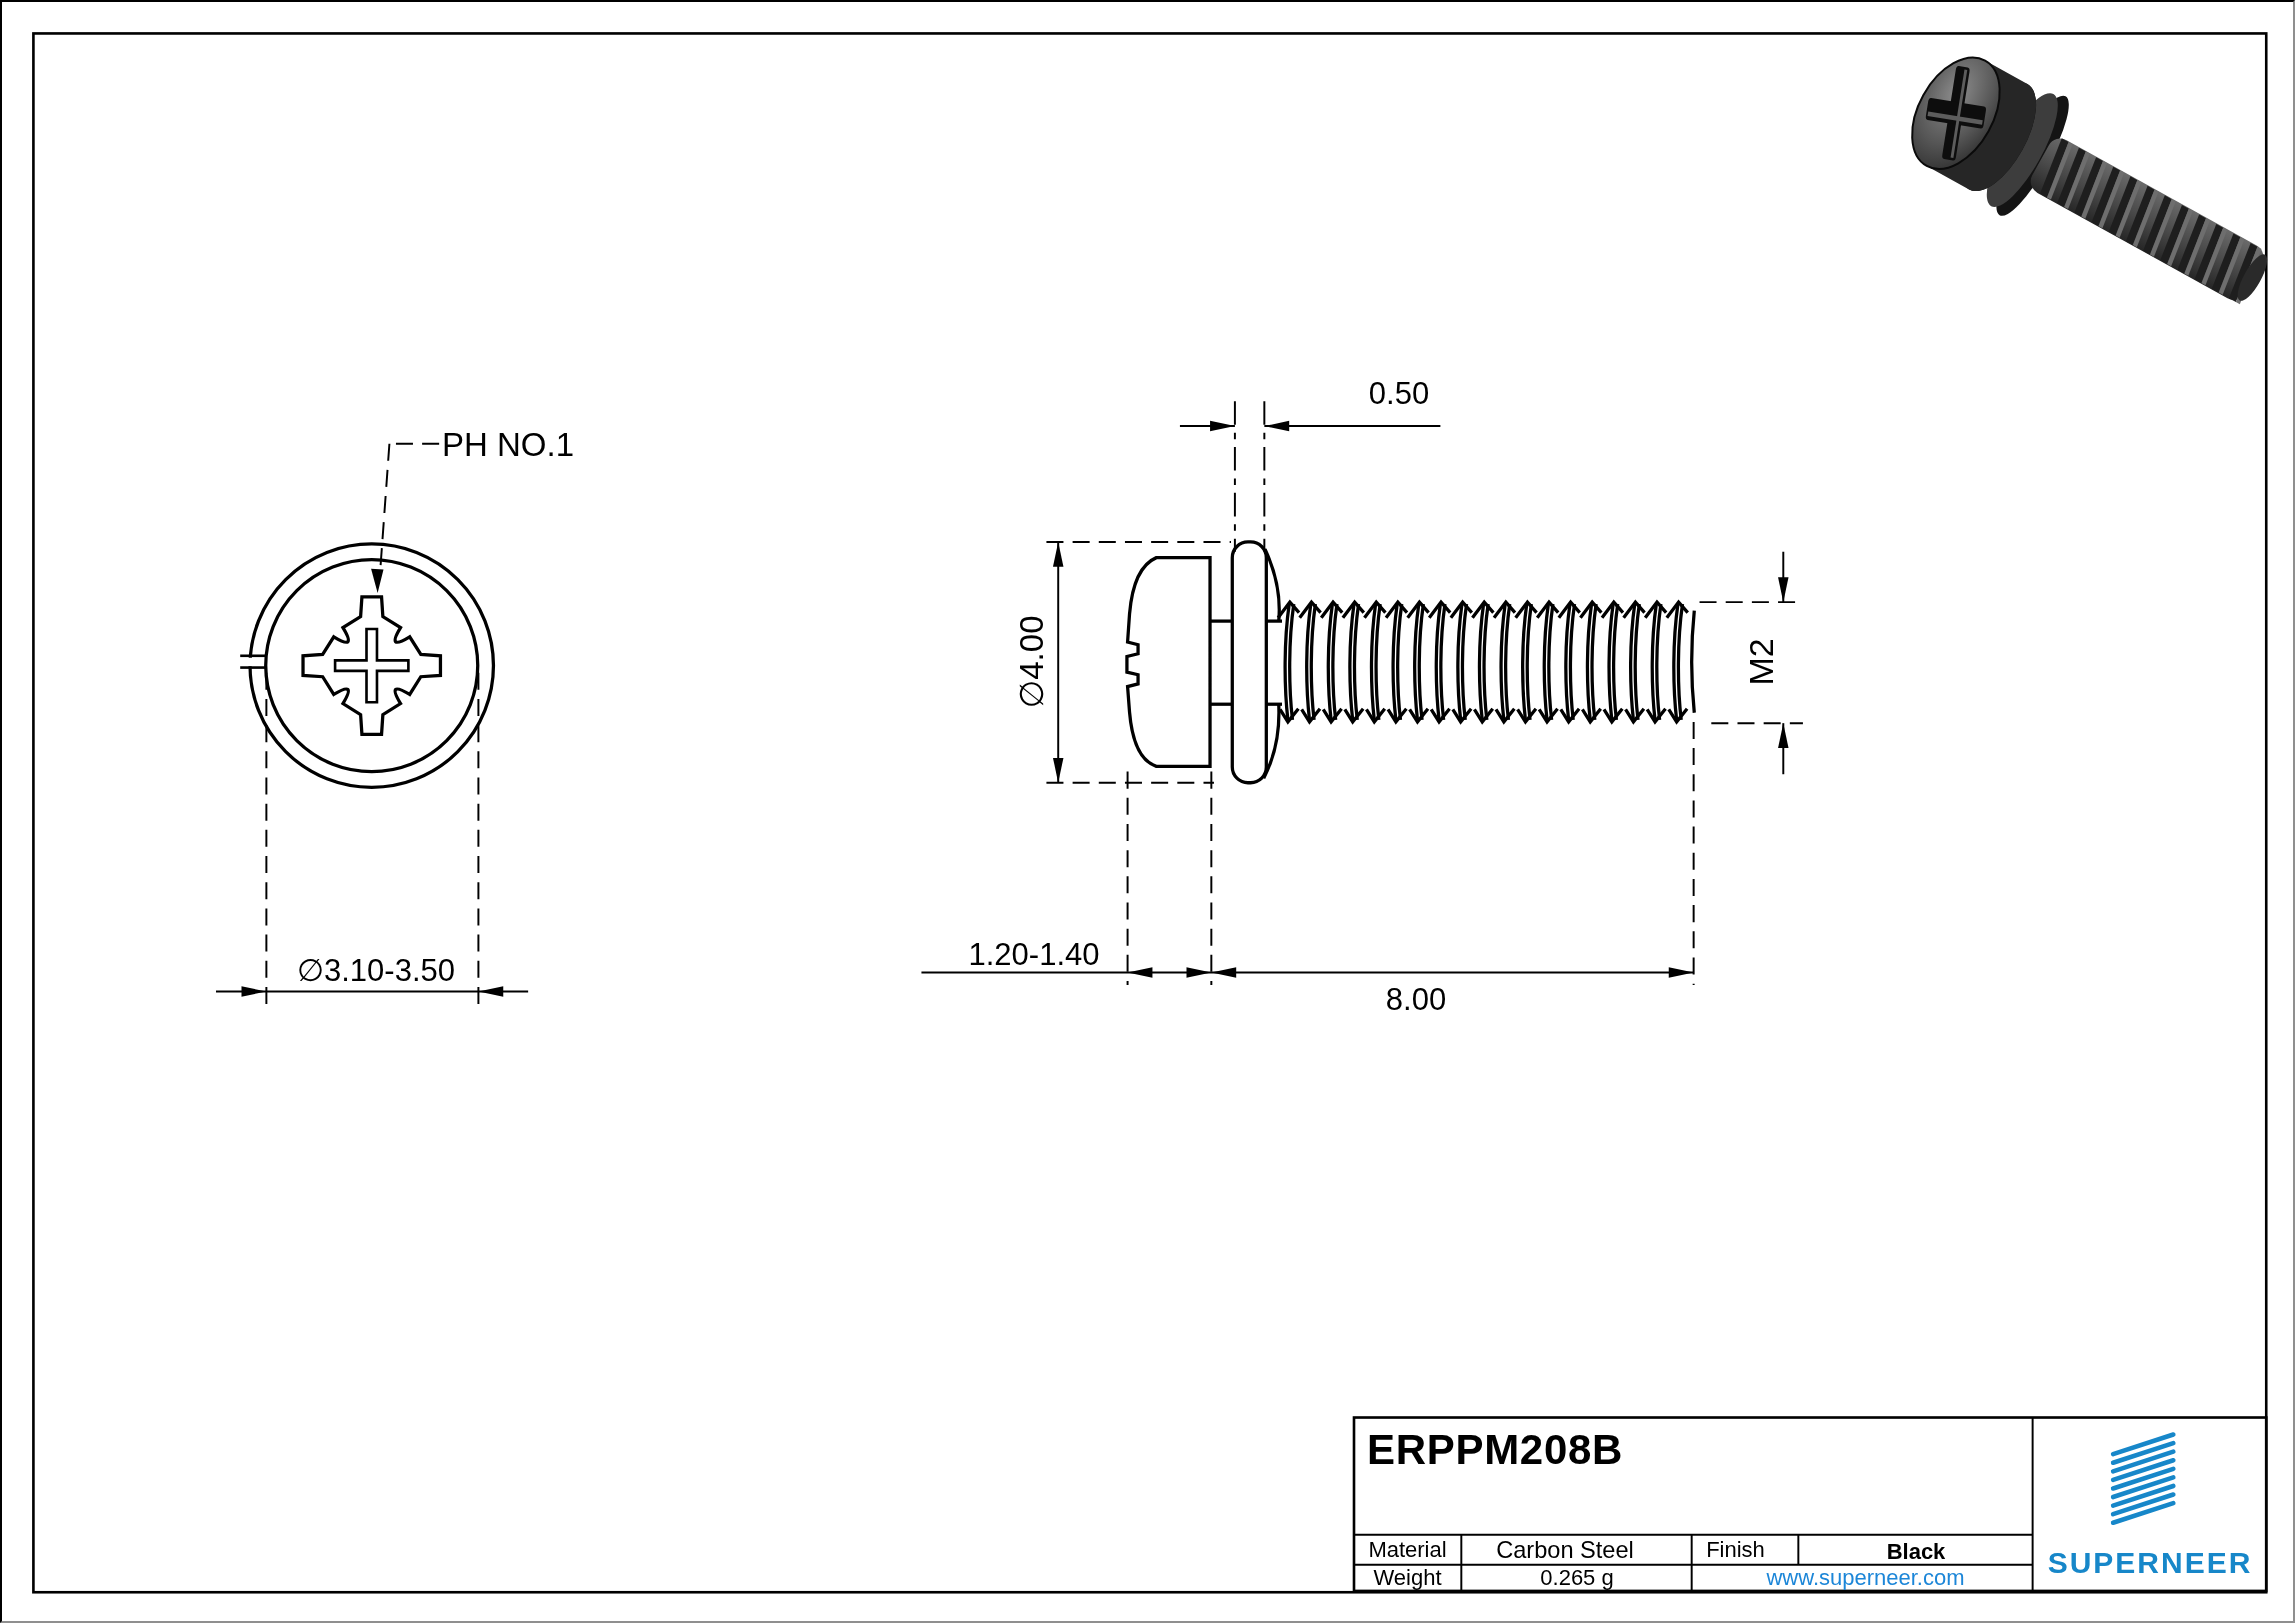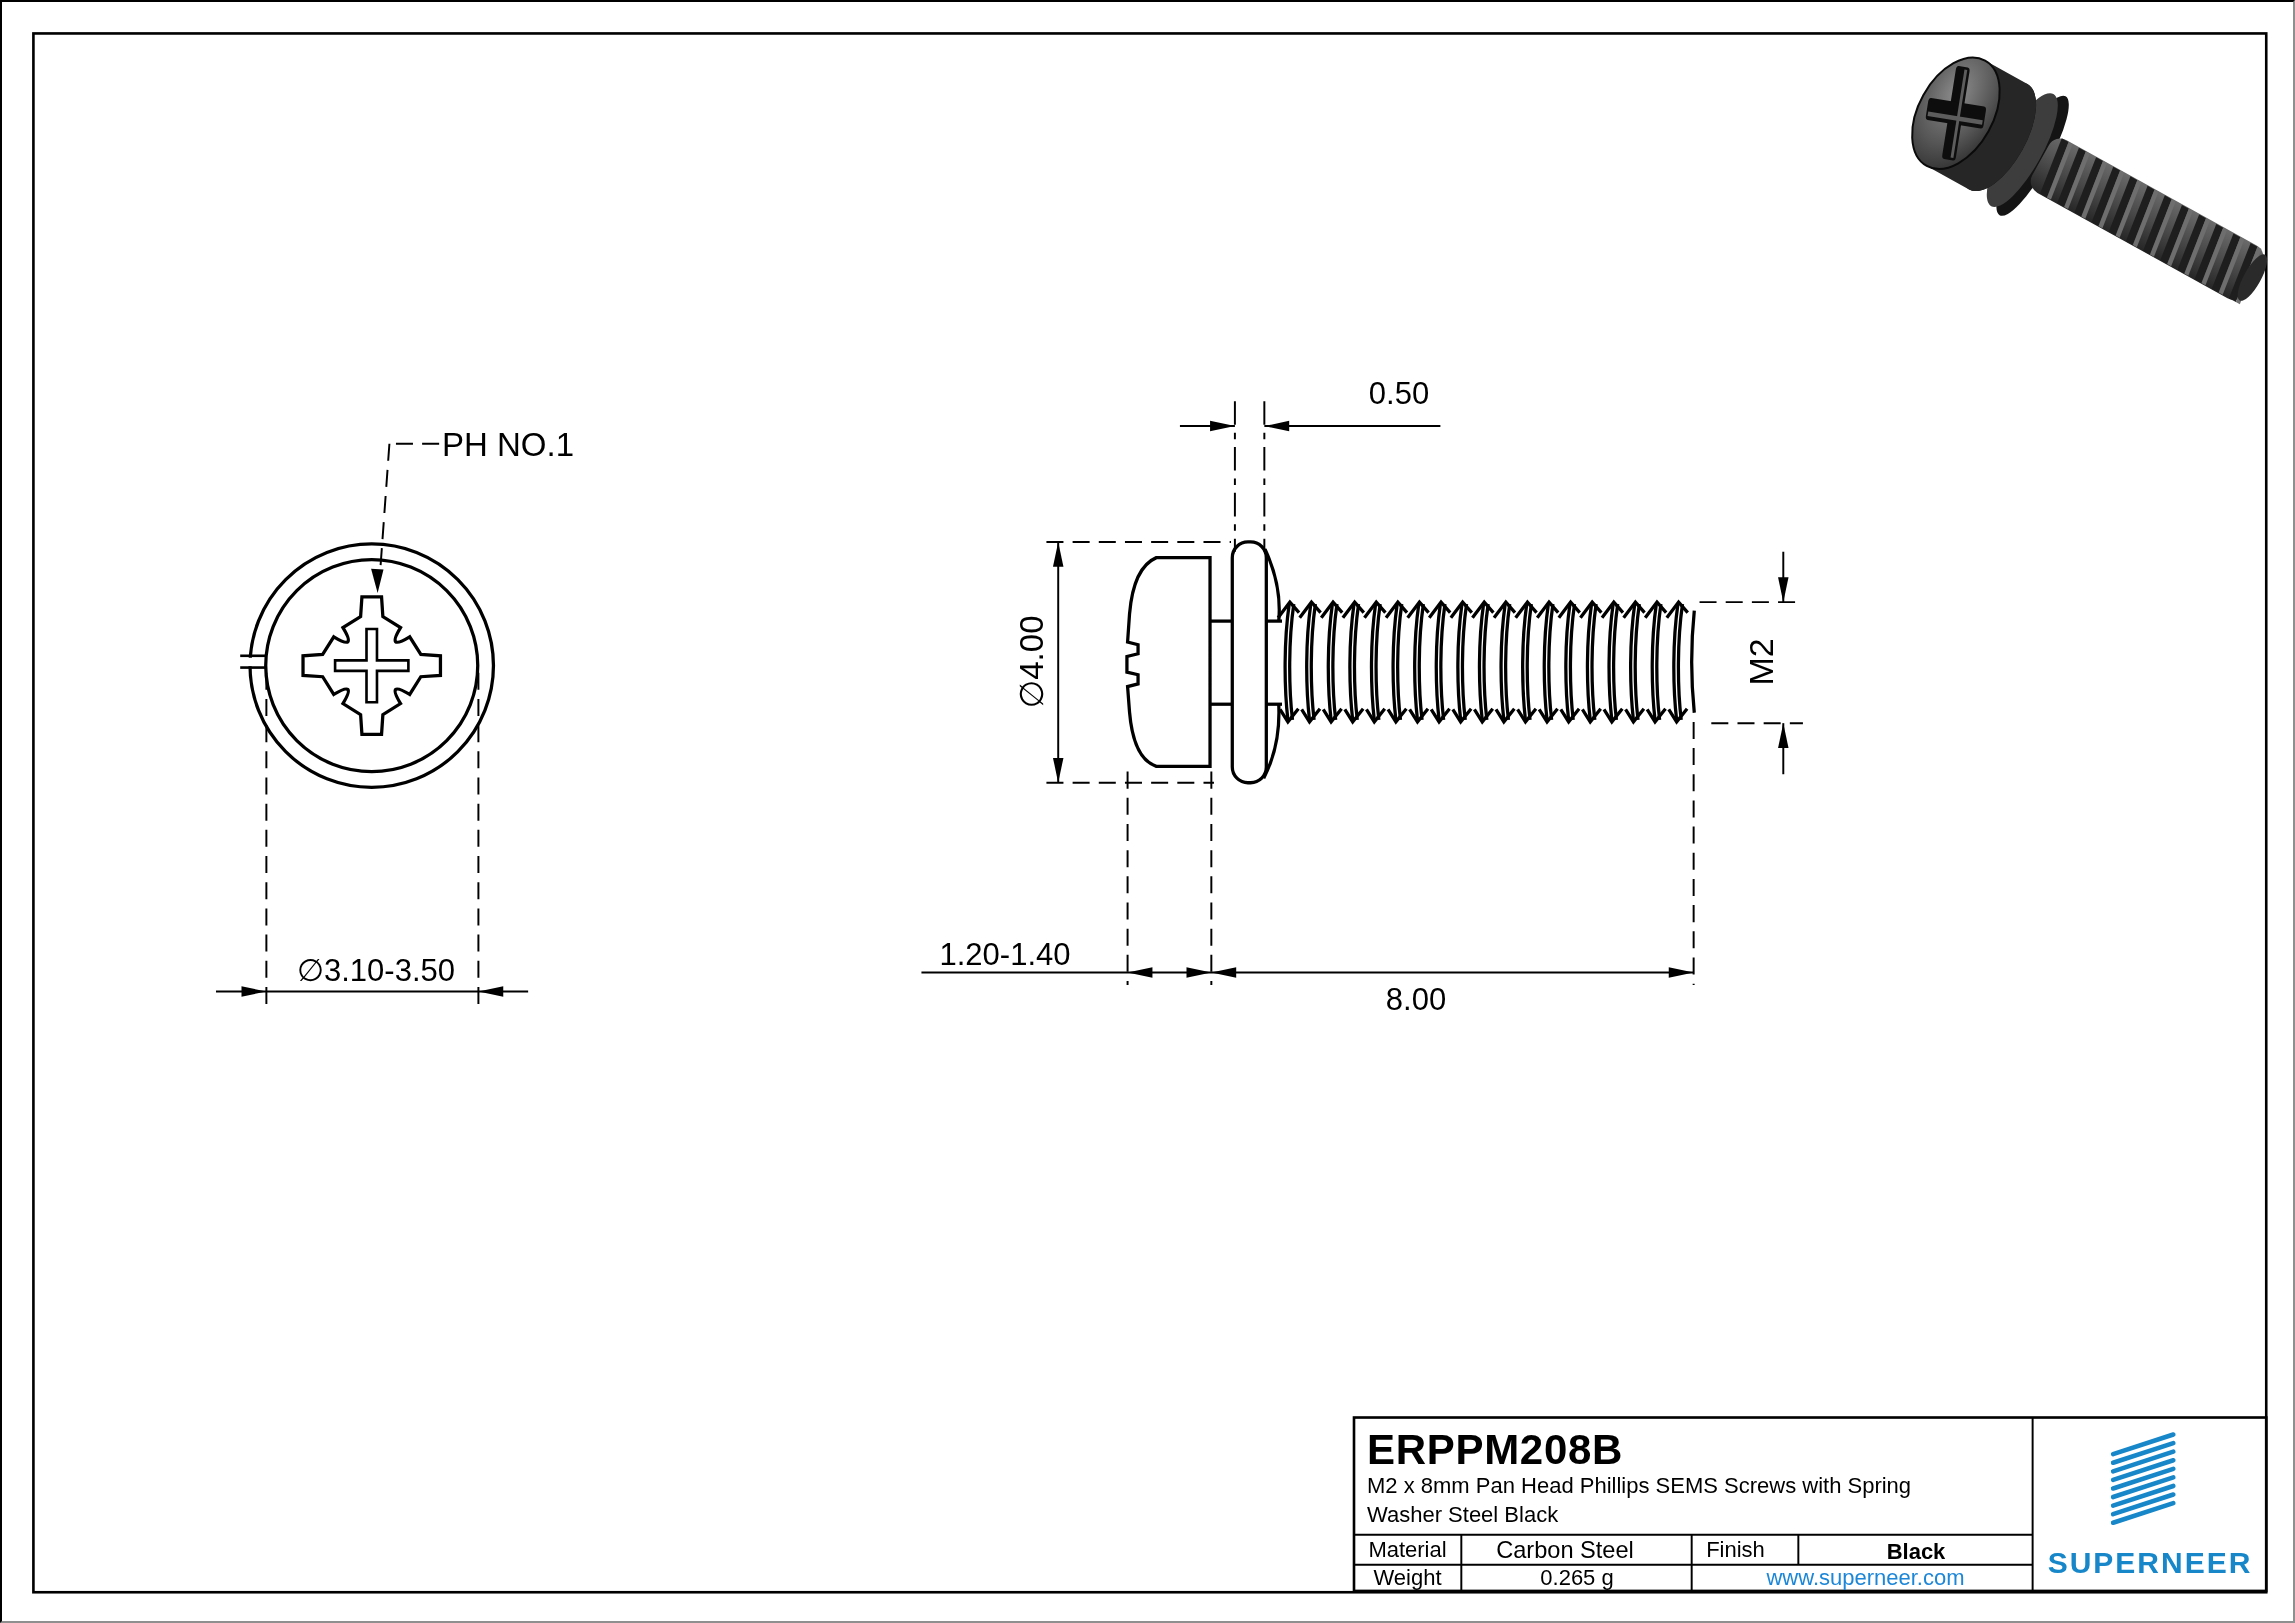--- a/index.html
+++ b/index.html
@@ -212,27 +212,26 @@
   <div class="txt ph-label" style="left:440px;top:424px;">PH NO.1</div>
 
   <div class="txt dim" style="left:374px;top:950px;">∅3.10-3.50</div>
 
   <div class="txt dim" style="left:1397px;top:374px;">0.50</div>
 
   <div class="txt rot" style="left:1029px;top:660px;font-size:33px;">∅4.00</div>
 
   <div class="txt rot" style="left:1759px;top:660px;font-size:34px;">M2</div>
 
-  <div class="txt dim" style="left:1003px;top:935px;">1.20-1.40</div>
+  <div class="txt dim" style="left:1032px;top:935px;">1.20-1.40</div>
 
   <div class="txt dim" style="left:1414px;top:935px;margin-top:45px;">8.00</div>
 
 
   <div class="txt tb-part">ERPPM208B</div>
-  <div class="txt tb-desc">M2 x 8mm Pan Head Phillips SEMS Screws with Spring Washer Steel Black</div>
 
   <div class="cell c-material-l">Material</div>
   <div class="cell c-material-v">Carbon Steel</div>
   <div class="cell c-finish-l">Finish</div>
   <div class="cell c-finish-v">Black</div>
   <div class="cell c-weight-l">Weight</div>
   <div class="cell c-weight-v">0.265 g</div>
   <div class="cell c-site">www.superneer.com</div>
 
   <div class="brand">SUPERNEER</div>

